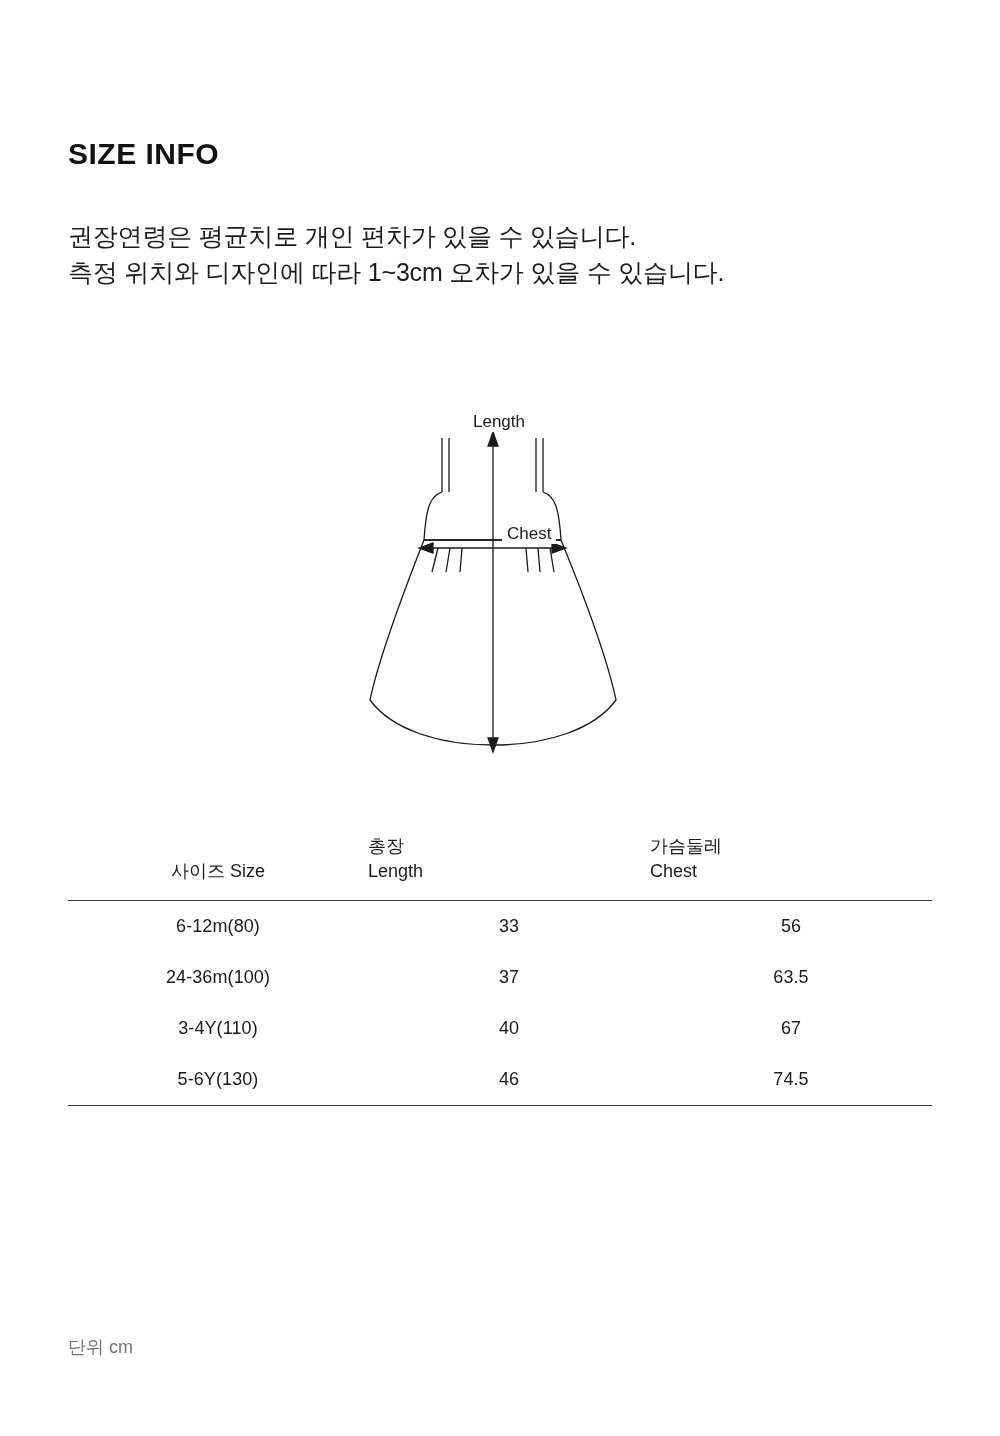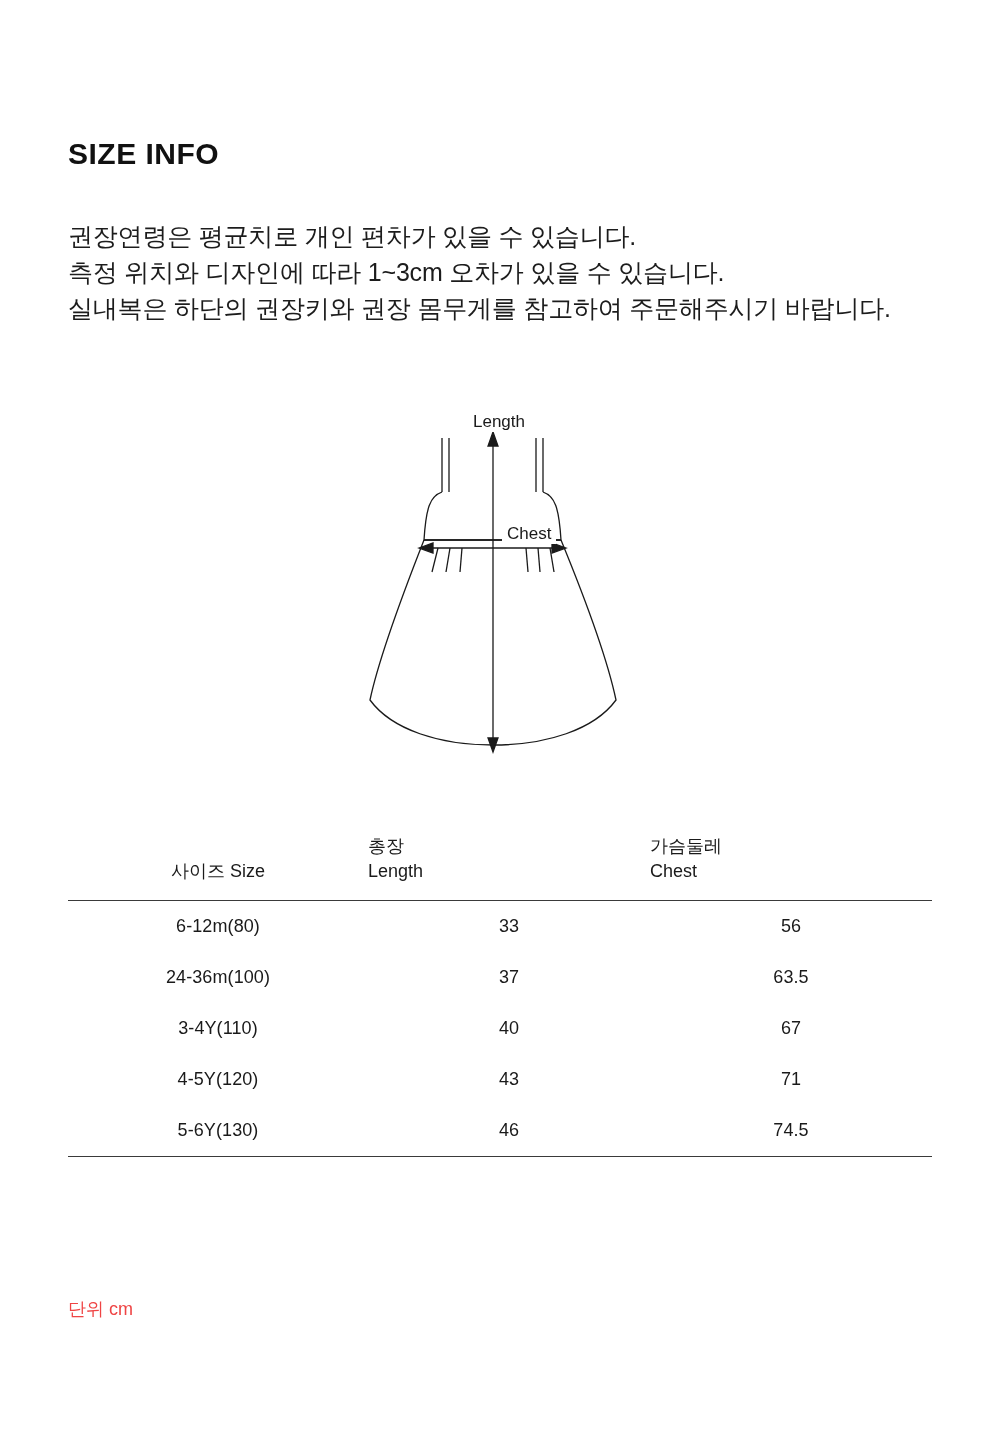--- a/index.html
+++ b/index.html
@@ -92,36 +92,35 @@
   .size-table tbody tr:last-child {
     border-bottom: 1.5px solid #3a3a3a;
   }
   .col-size  { width: 300px; text-align: center; }
   .col-len   { width: 282px; text-align: left; }
   .col-chest { width: 282px; text-align: left; }
 
   .unit {
     position: absolute;
     left: 68px;
-    top: 1297px;
+    top: 1335px;
     font-size: 18px;
-    color: #ef4444;
+    color: #737373;
   }
 </style>
 </head>
 <body>
 
 <div class="page">
 
   <h1 class="title">SIZE INFO</h1>
 
   <div class="intro">
     <div>권장연령은 평균치로 개인 편차가 있을 수 있습니다.</div>
     <div>측정 위치와 디자인에 따라 1~3cm 오차가 있을 수 있습니다.</div>
-    <div>실내복은 하단의 권장키와 권장 몸무게를 참고하여 주문해주시기 바랍니다.</div>
   </div>
 
   <div class="diagram">
     <svg width="340" height="360" viewBox="0 0 340 360">
       <g fill="none" stroke="#1a1a1a" stroke-width="1.3">
 
         <line x1="112" y1="38" x2="112" y2="92"></line>
         <line x1="119" y1="38" x2="119" y2="92"></line>
         <line x1="206" y1="38" x2="206" y2="92"></line>
         <line x1="213" y1="38" x2="213" y2="92"></line>
@@ -180,25 +179,20 @@
         <td class="col-size">24-36m(100)</td>
         <td class="col-len">37</td>
         <td class="col-chest">63.5</td>
       </tr>
       <tr>
         <td class="col-size">3-4Y(110)</td>
         <td class="col-len">40</td>
         <td class="col-chest">67</td>
       </tr>
       <tr>
-        <td class="col-size">4-5Y(120)</td>
-        <td class="col-len">43</td>
-        <td class="col-chest">71</td>
-      </tr>
-      <tr>
         <td class="col-size">5-6Y(130)</td>
         <td class="col-len">46</td>
         <td class="col-chest">74.5</td>
       </tr>
     </tbody>
   </table>
 
   <div class="unit">단위 cm</div>
 
 </div>

